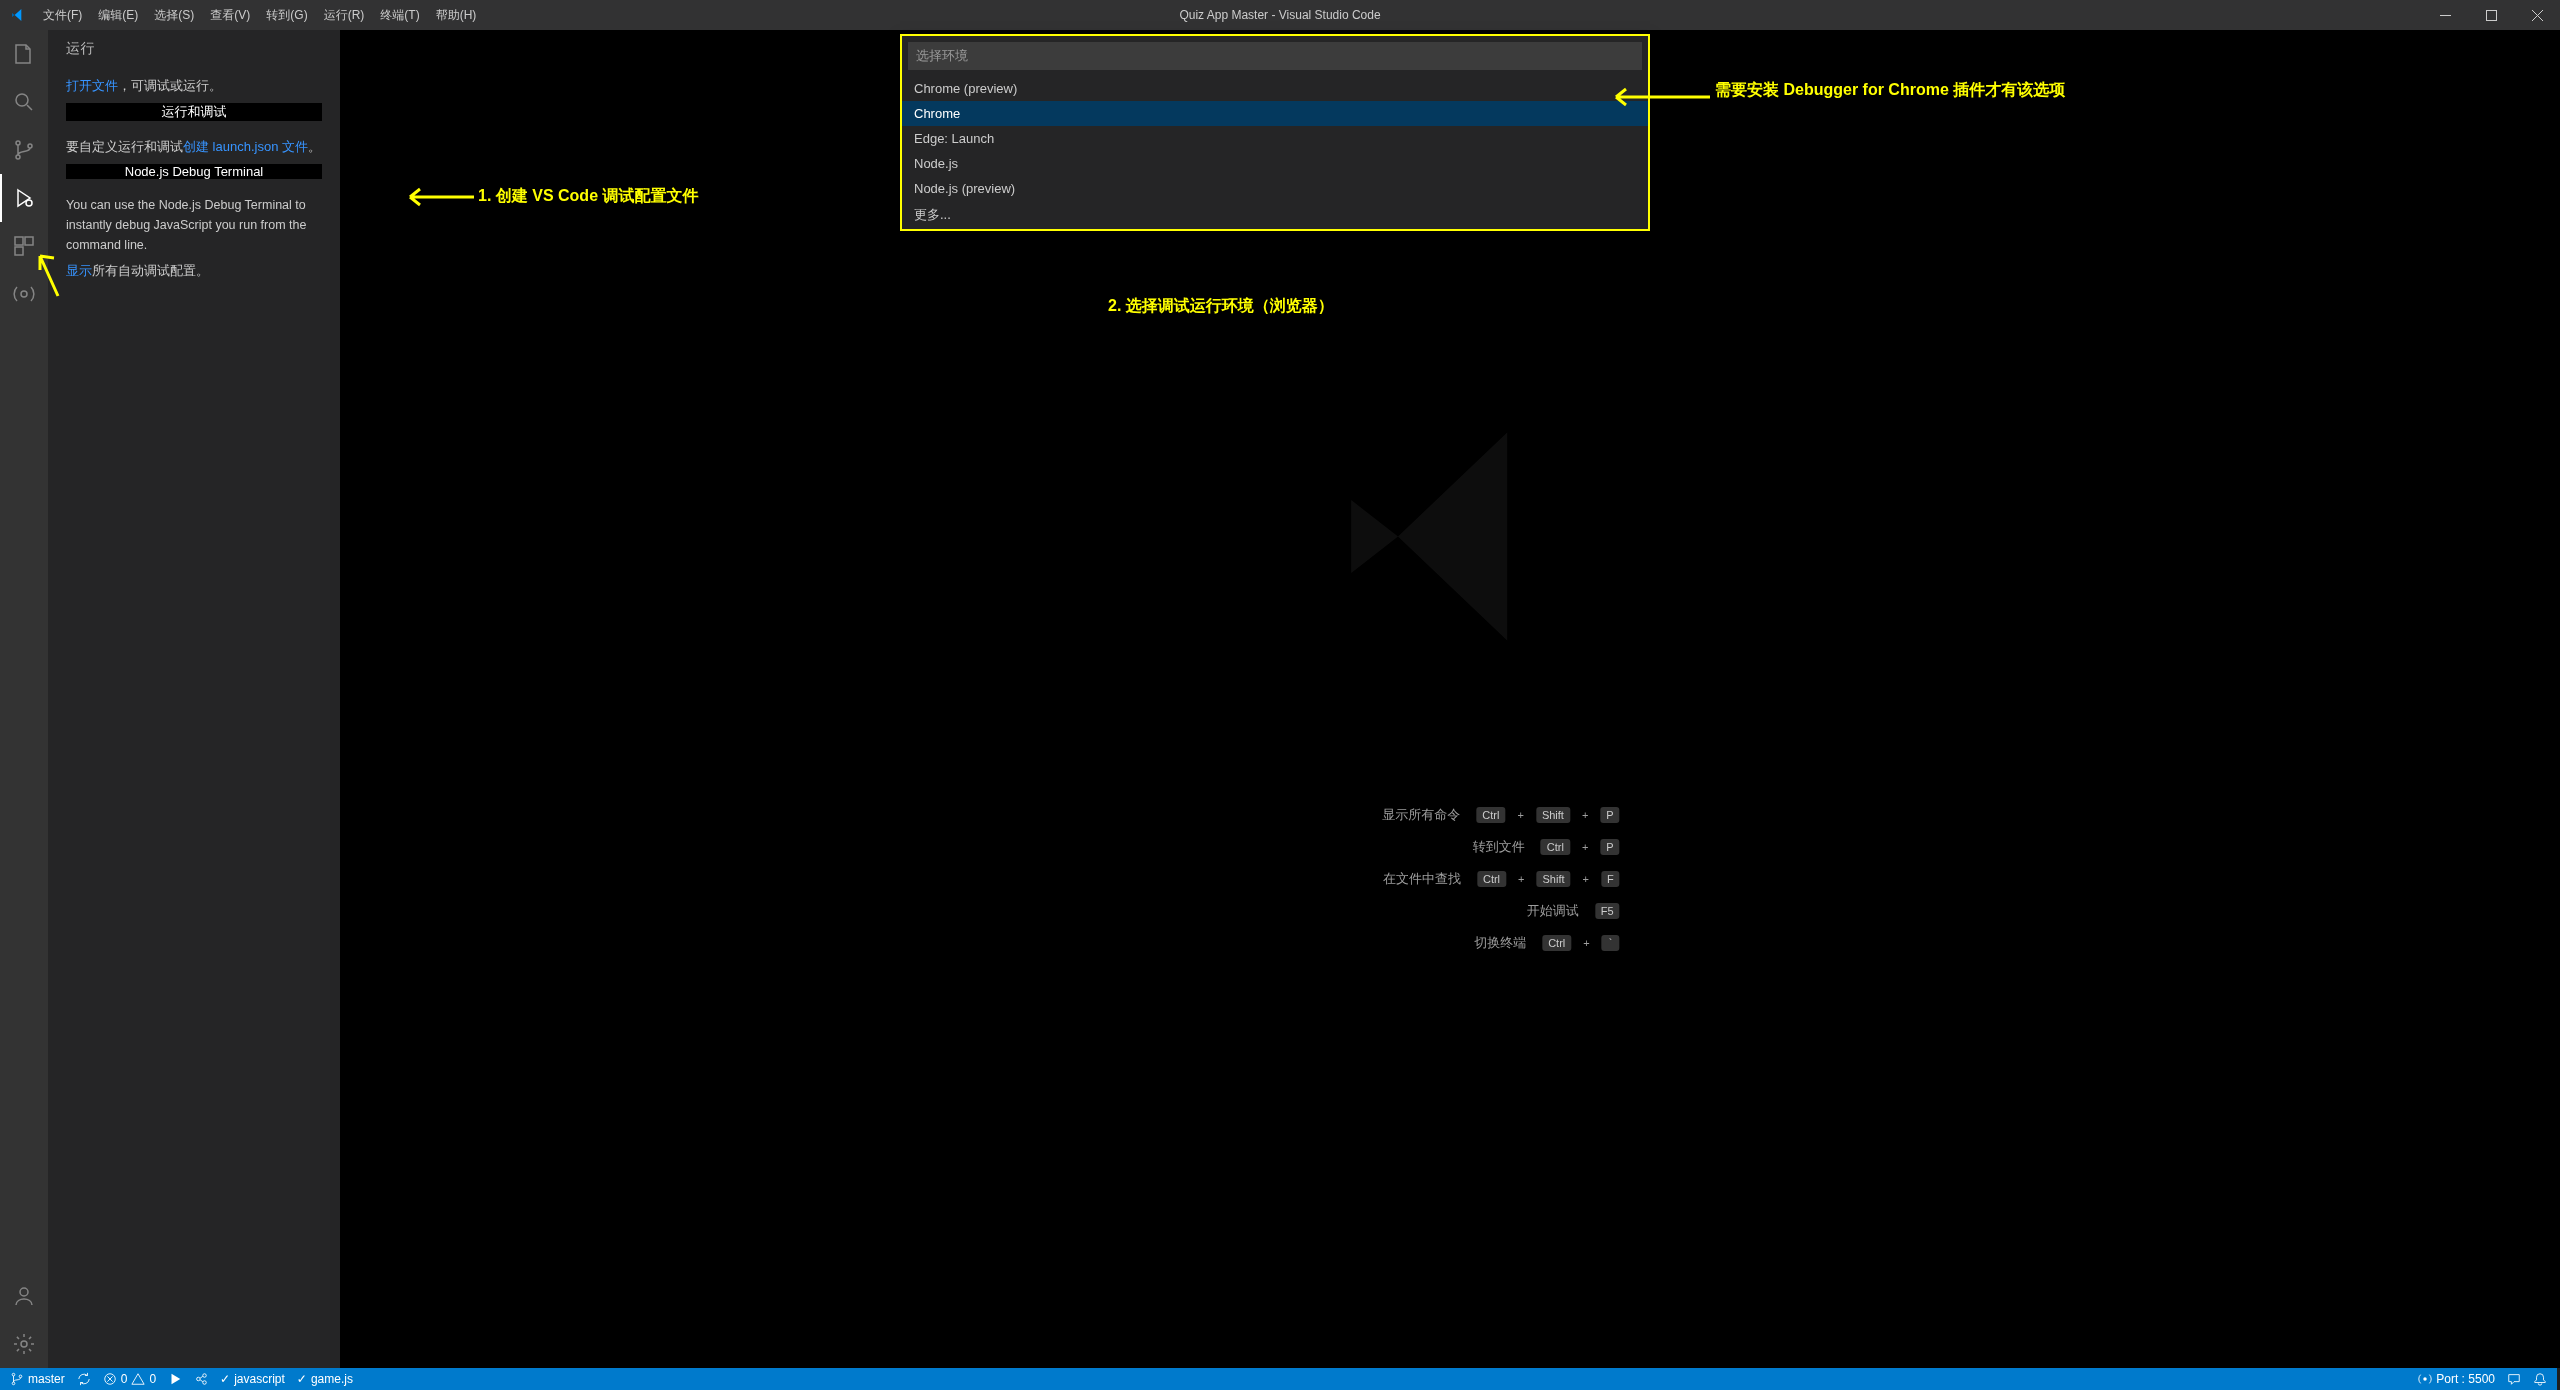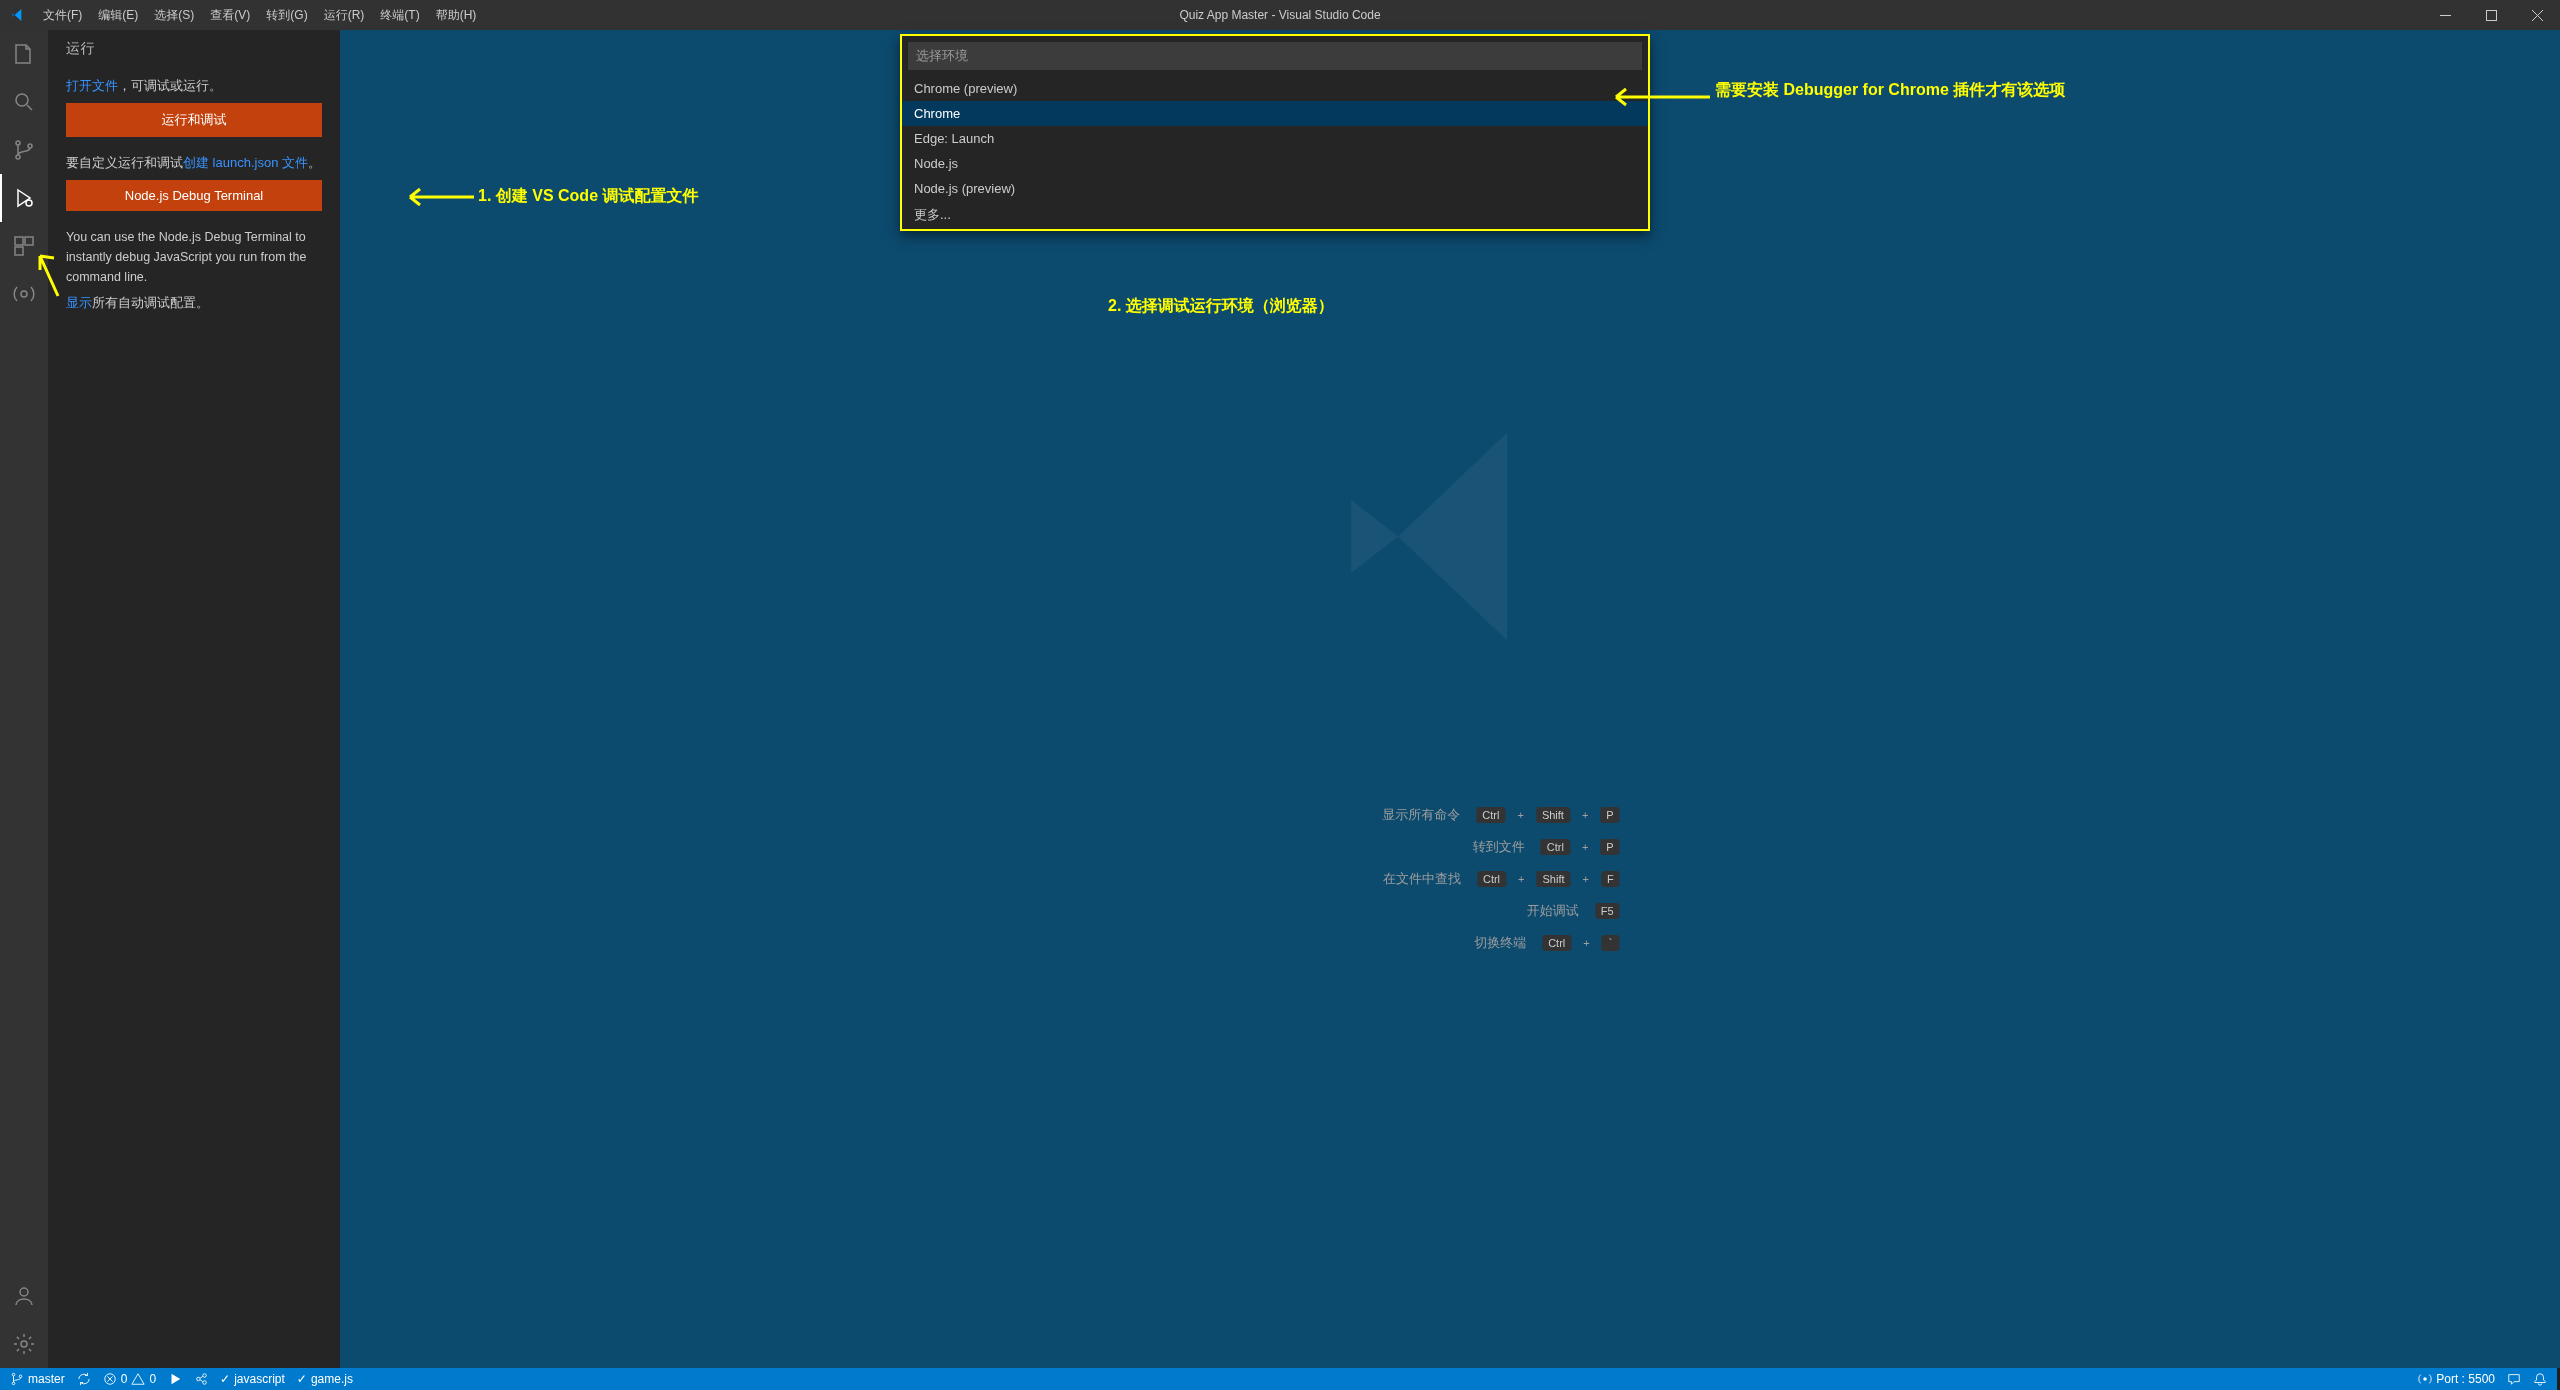--- a/index.html
+++ b/index.html
@@ -105,40 +105,40 @@
     font-size: 14px;
     color: #bbbbbb;
     letter-spacing: 0.5px;
     margin-bottom: 18px;
   }
   .link { color: #3794ff; cursor: pointer; }
   .run-block p { line-height: 1.6; margin-bottom: 6px; }
   .btn {
     display: block;
     width: 100%;
-    background: #c2410c;
+    background: #000000;
     color: #ffffff;
     text-align: center;
-    padding: 8px 0;
+    padding: 0 0;
     font-size: 13px;
     margin: 6px 0 16px 0;
     border: none;
   }
   .desc {
     font-size: 12.5px;
     color: #cccccc;
     line-height: 1.5;
     margin-bottom: 10px;
   }
 
   
   .editor {
     position: absolute;
     top: 30px; left: 340px; right: 0; bottom: 22px;
-    background: #0c4a6e;
+    background: #000000;
   }
   .vs-logo {
     position: absolute;
     left: 50%; top: 38%;
     transform: translate(-50%, -50%);
     opacity: 0.05;
   }
   .vs-logo svg { width: 260px; height: 260px; }
 
   .shortcuts {

